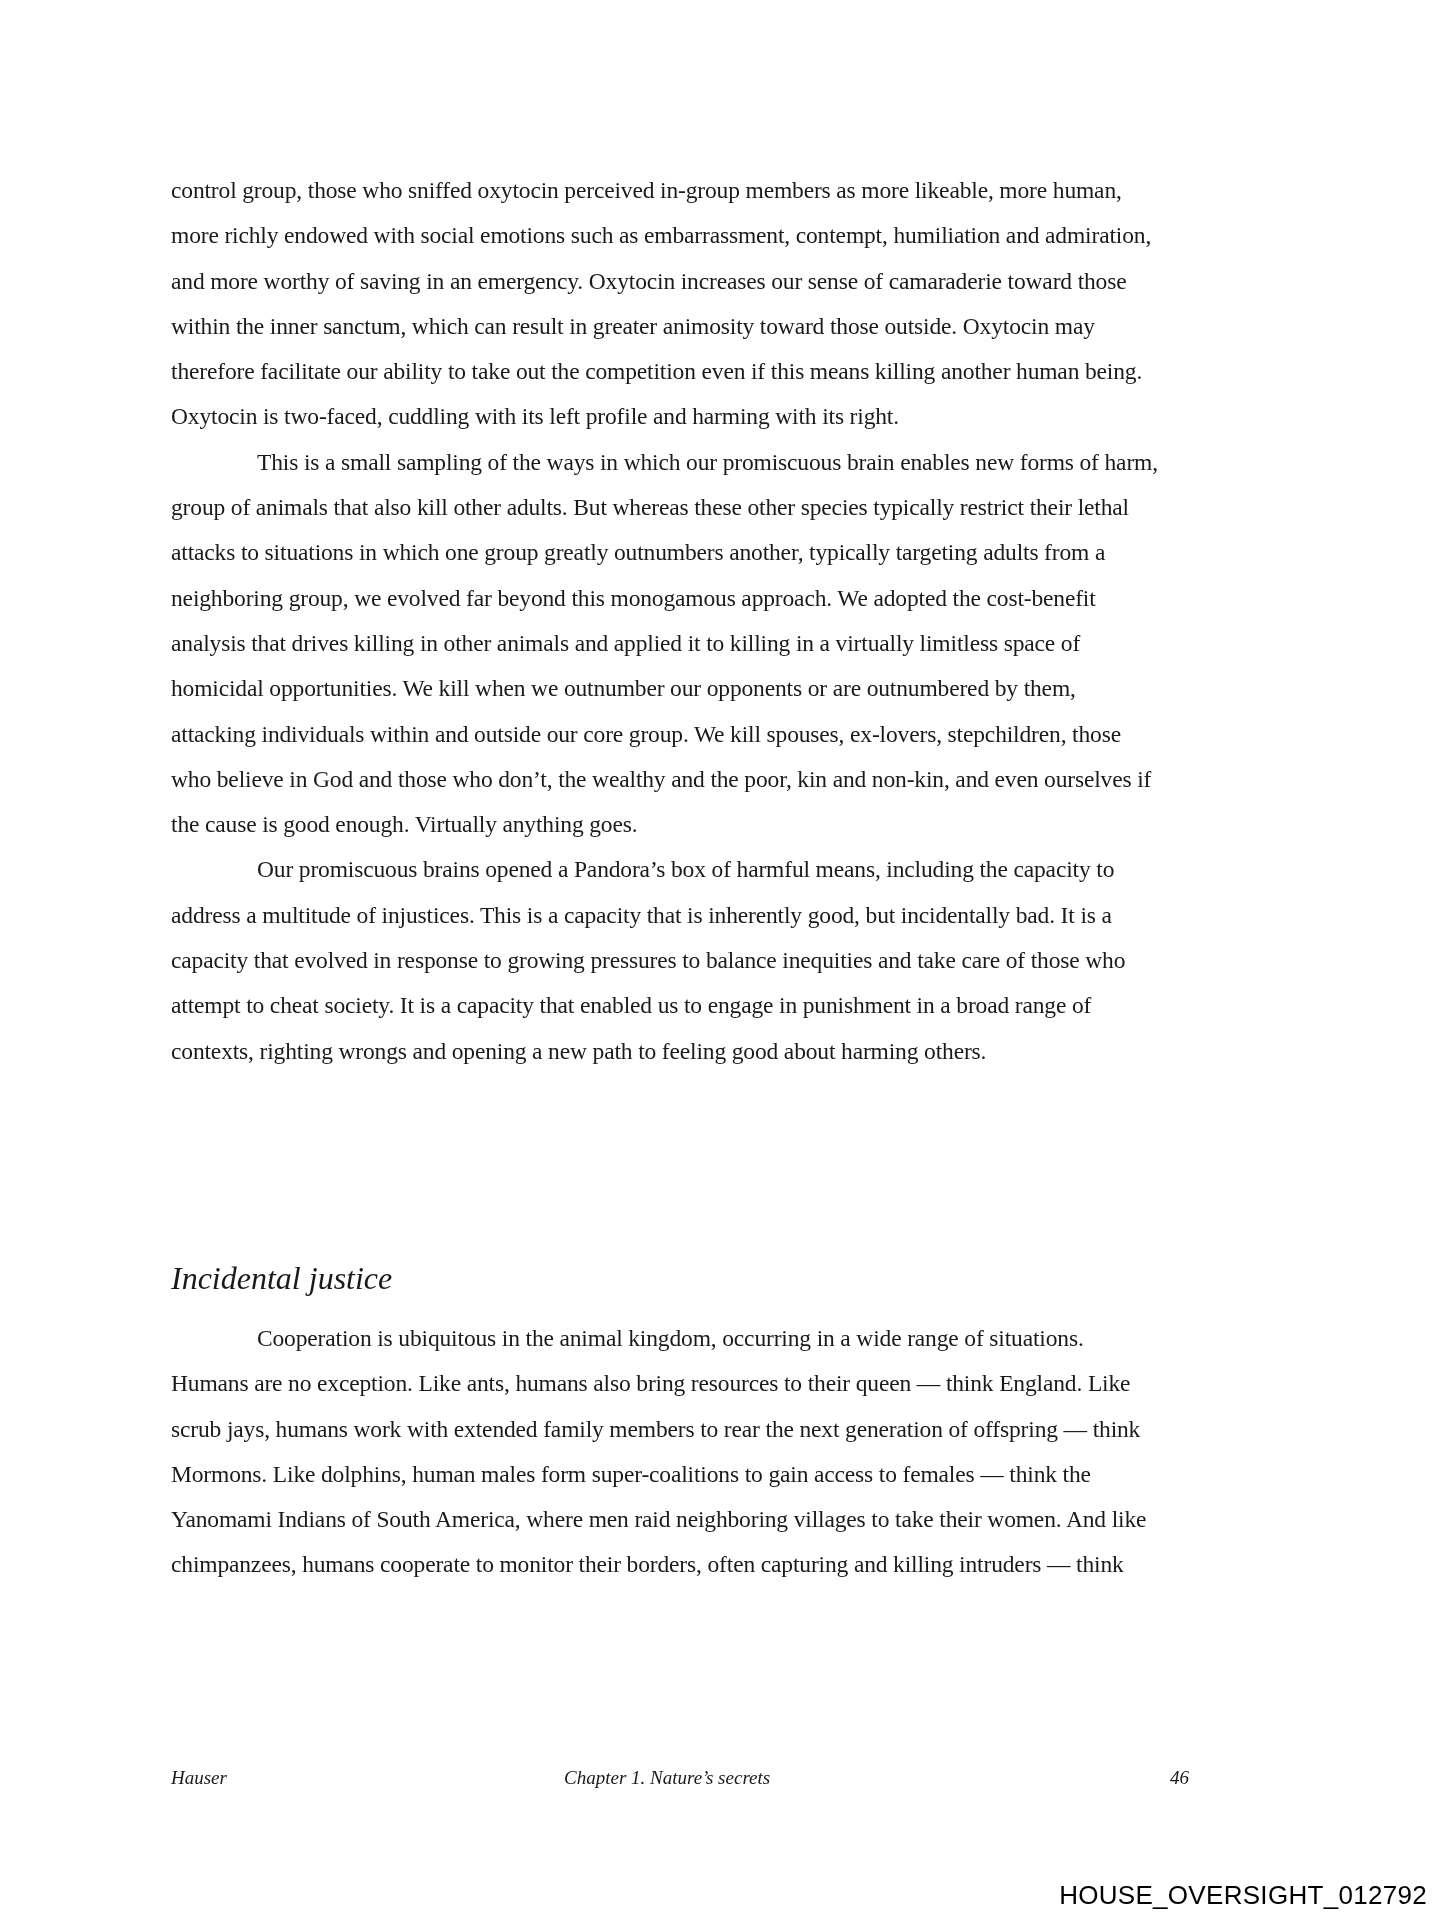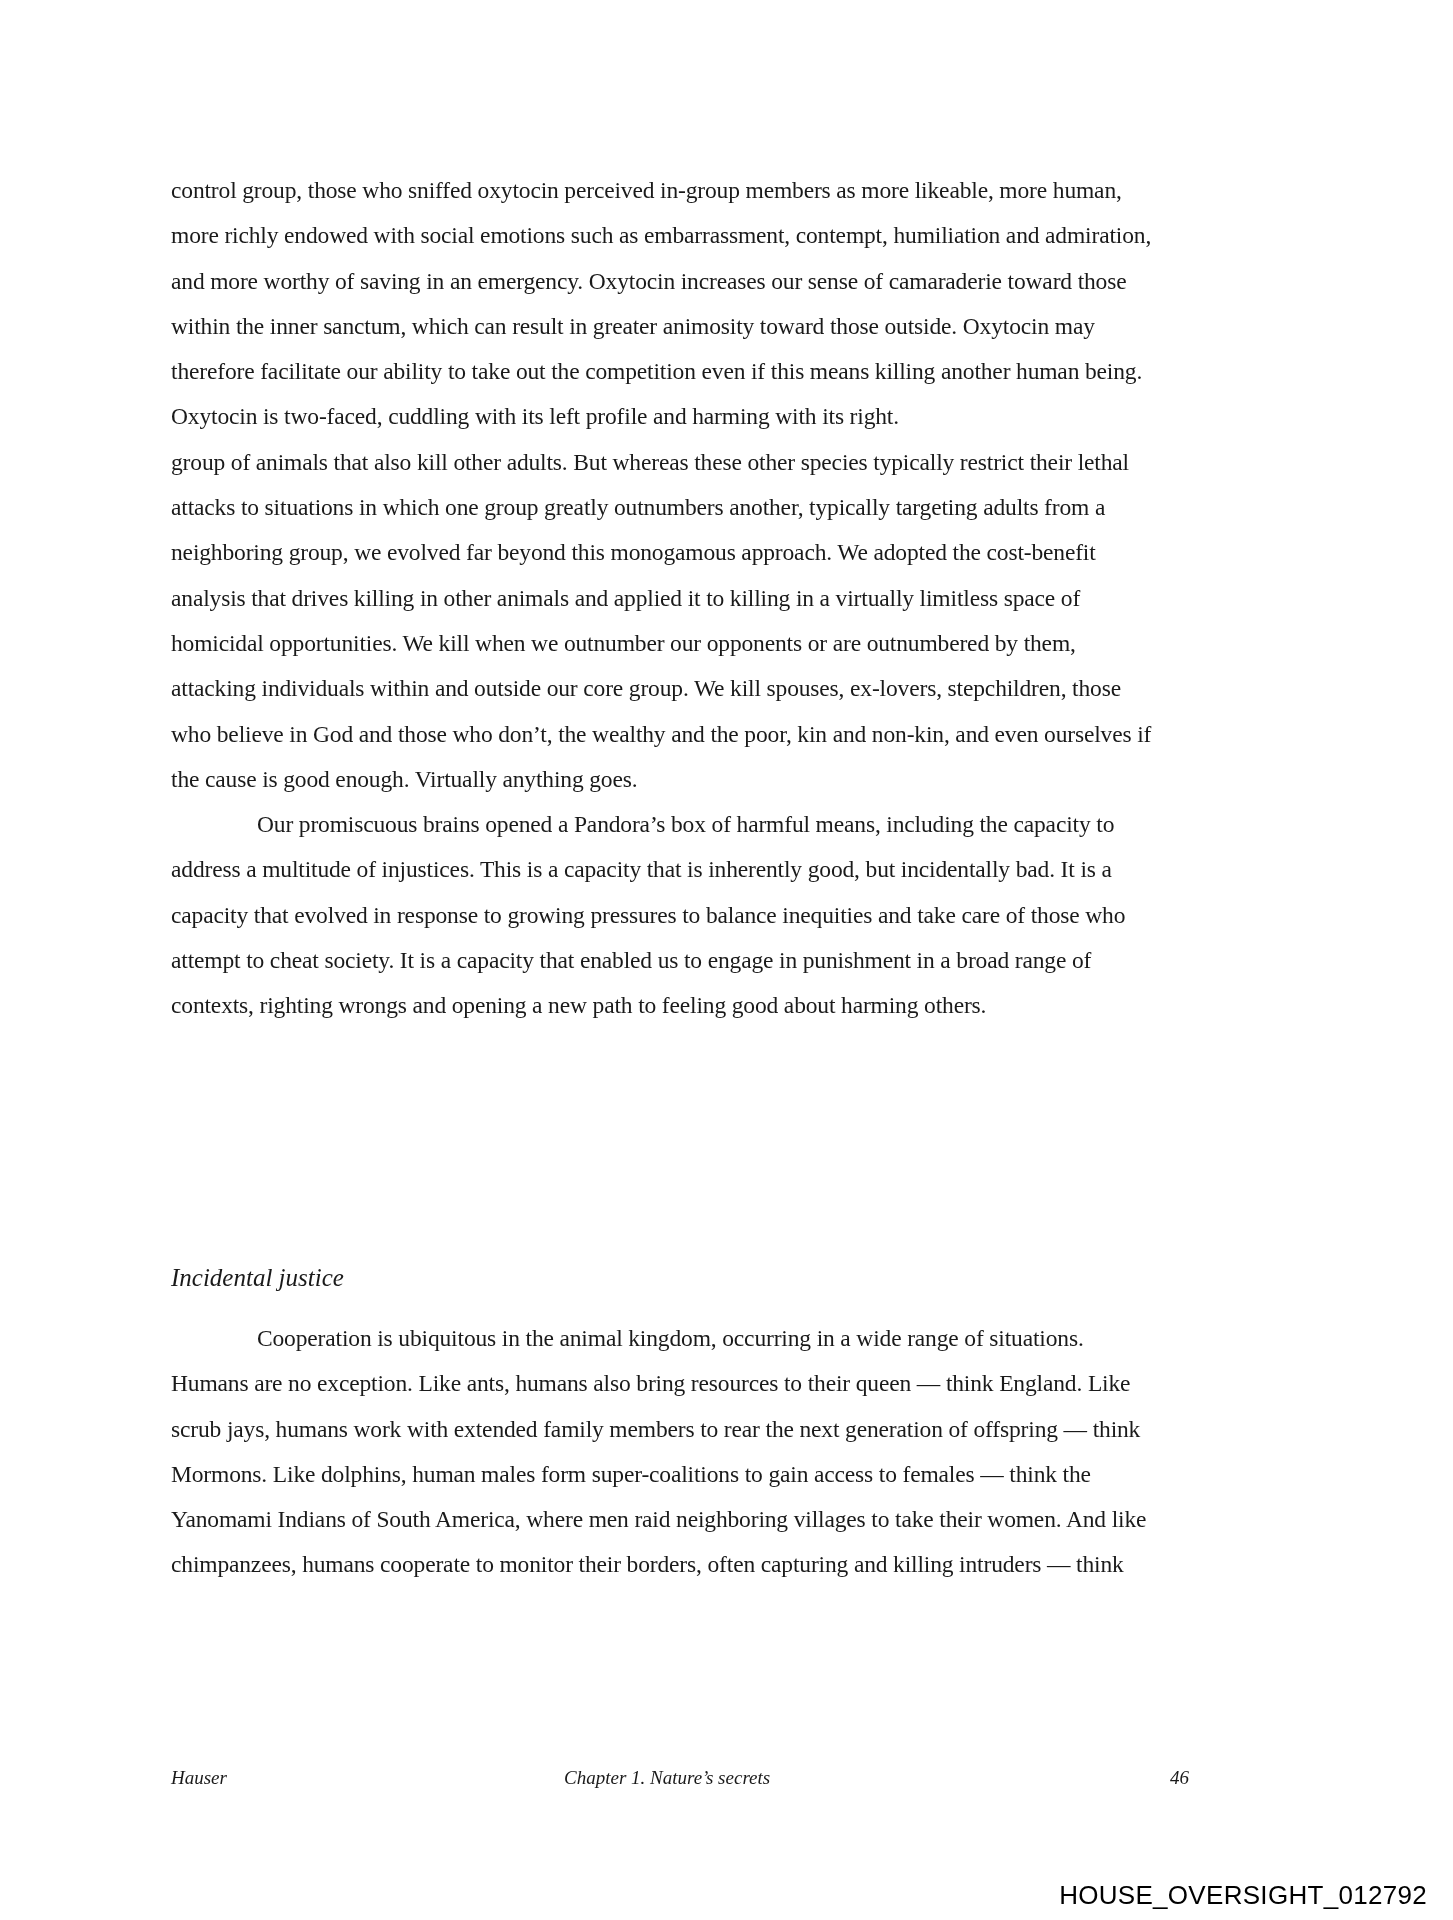--- a/index.html
+++ b/index.html
@@ -7,21 +7,21 @@
   .page { position: absolute; left: 0; top: 0; width: 1453px; height: 1872px; }
   .body-text {
     position: absolute; left: 171px; top: 168px; width: 1120px;
     font-family: "Liberation Serif", serif; font-size: 23.5px; line-height: 45.3px;
     letter-spacing: -0.15px;
   }
   .line { display: block; white-space: nowrap; height: 45.3px; }
   .indent { padding-left: 86px; }
   .heading {
     position: absolute; left: 171px; top: 1258px;
-    font-family: "Liberation Serif", serif; font-style: italic; font-size: 25px;
+    font-family: "Liberation Serif", serif; font-style: italic; font-size: 32px;
     line-height: 40px;
   }
   .section2 { top: 1316px; }
   .footer {
     position: absolute; top: 1766px; font-family: "Liberation Serif", serif;
     font-style: italic; font-size: 19px; line-height: 24px; text-align: right;
   }
   .footer-author { left: 171px; }
   .footer-chapter { left: 564px; }
   .footer-page { left: 1170px; }
@@ -39,20 +39,21 @@
   <div class="body-text">
     <div>
       <span class="line">control group, those who sniffed oxytocin perceived in-group members as more likeable, more human,</span>
       <span class="line">more richly endowed with social emotions such as embarrassment, contempt, humiliation and admiration,</span>
       <span class="line">and more worthy of saving in an emergency. Oxytocin increases our sense of camaraderie toward those</span>
       <span class="line">within the inner sanctum, which can result in greater animosity toward those outside.  Oxytocin may</span>
       <span class="line">therefore facilitate our ability to take out the competition even if this means killing another human being.</span>
       <span class="line">Oxytocin is two-faced, cuddling with its left profile and harming with its right.</span>
     </div>
     <div>
+      <span class="line indent">This is a small sampling of the ways in which our promiscuous brain enables new forms of harm,</span>
       <span class="line">group of animals that also kill other adults.  But whereas these other species typically restrict their lethal</span>
       <span class="line">attacks to situations in which one group greatly outnumbers another, typically targeting adults from a</span>
       <span class="line">neighboring group, we evolved far beyond this monogamous approach. We adopted the cost-benefit</span>
       <span class="line">analysis that drives killing in other animals and applied it to killing in a virtually limitless space of</span>
       <span class="line">homicidal opportunities.  We kill when we outnumber our opponents or are outnumbered by them,</span>
       <span class="line">attacking individuals within and outside our core group. We kill spouses, ex-lovers, stepchildren, those</span>
       <span class="line">who believe in God and those who don’t, the wealthy and the poor, kin and non-kin, and even ourselves if</span>
       <span class="line">the cause is good enough. Virtually anything goes.</span>
     </div>
     <div>

